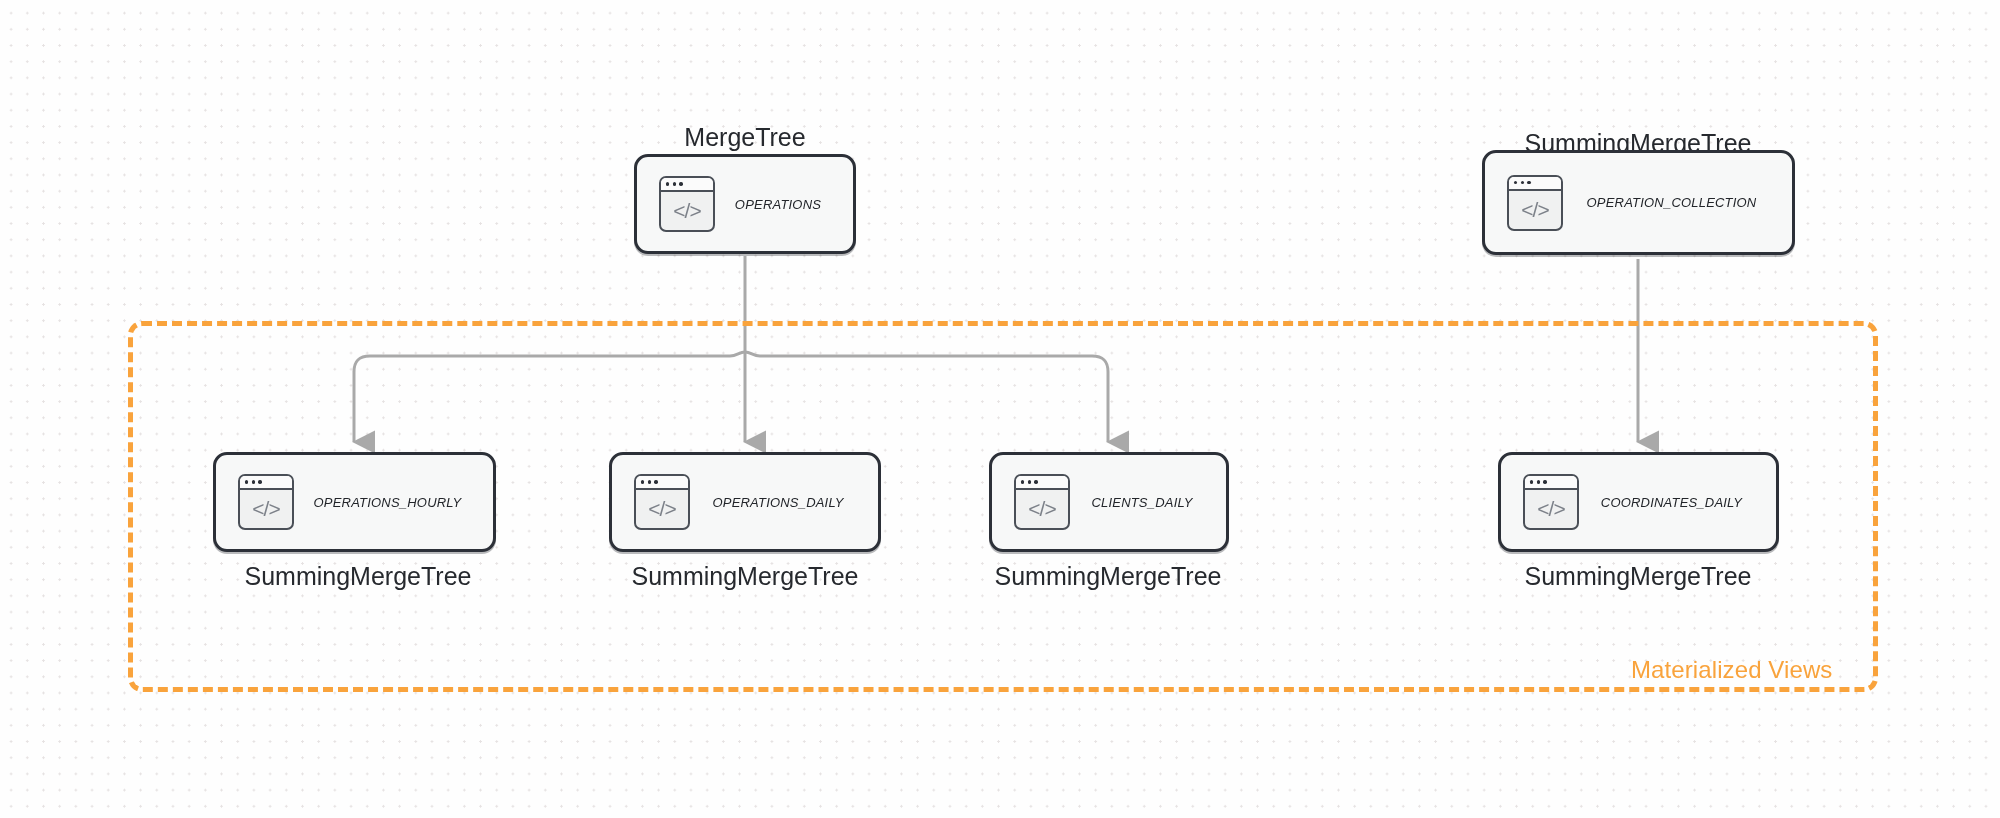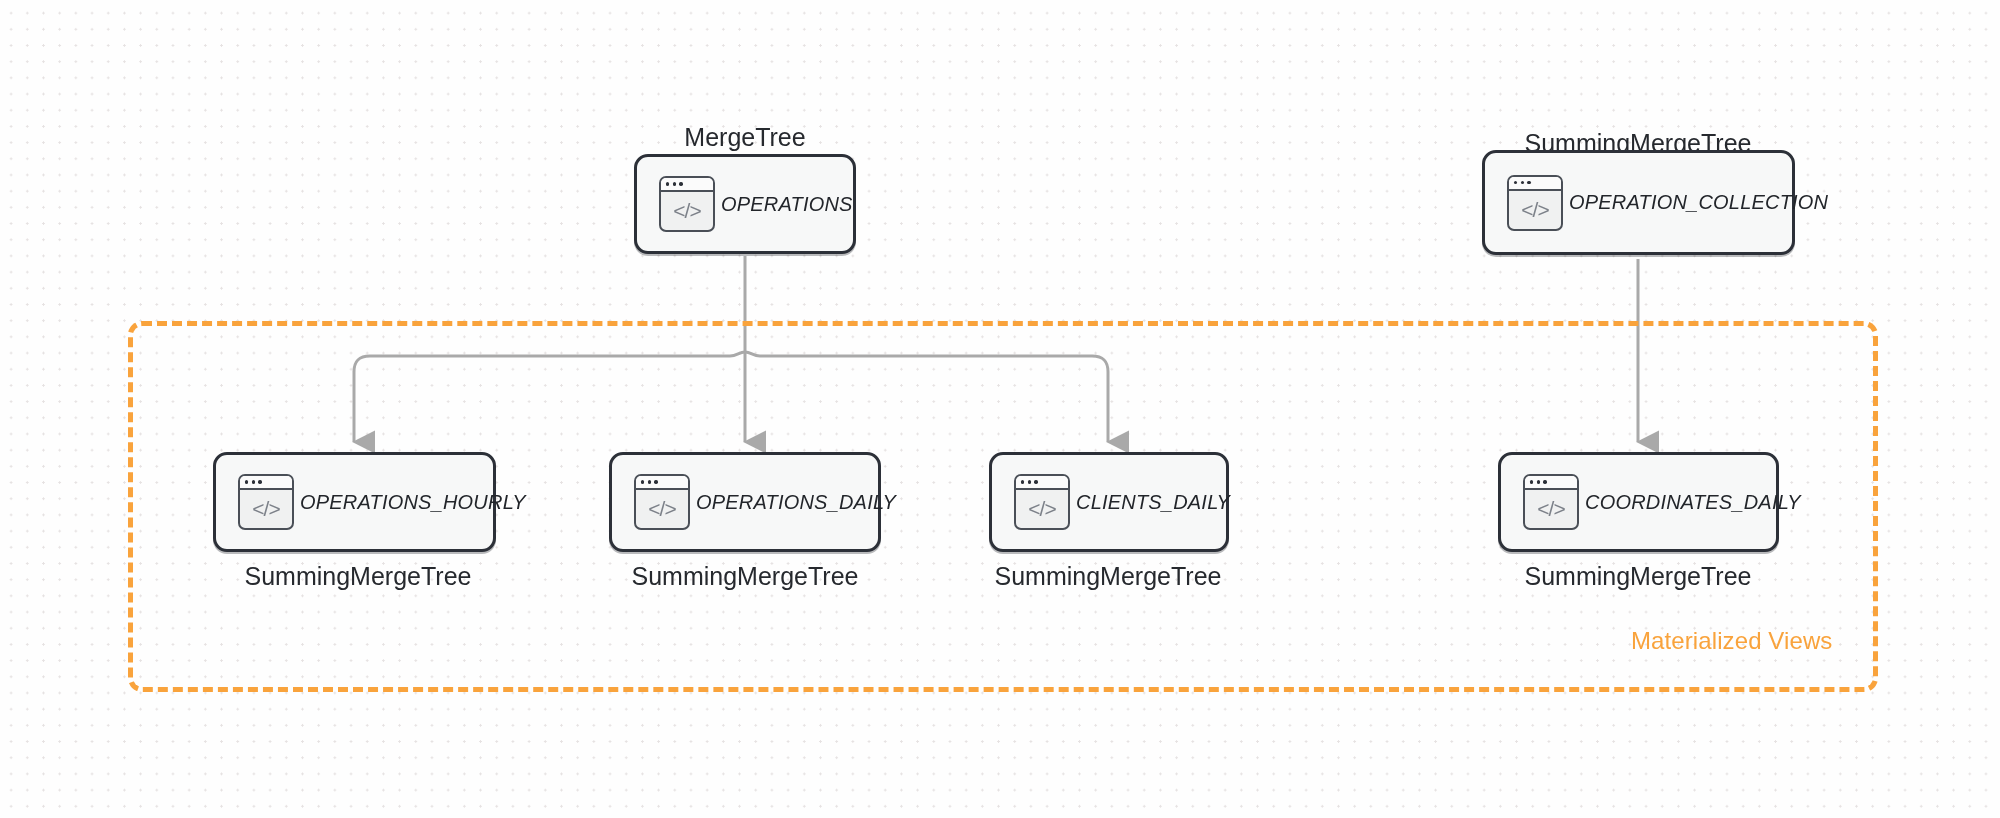--- a/index.html
+++ b/index.html
@@ -42,20 +42,21 @@
     box-sizing: border-box;
     background: transparent;
   }
   .mv-group-label {
     position: absolute;
     color: #f9a33c;
     font-size: 24px;
     font-weight: 400;
     letter-spacing: 0.1px;
     white-space: nowrap;
+    margin-top: 29px;
   }
 
   
   .node {
     position: absolute;
     box-sizing: border-box;
     background: #f7f8f8;
     border: 3.5px solid #2c3038;
     border-radius: 14px;
     display: flex;
@@ -109,21 +110,21 @@
     font-family: "Liberation Sans", sans-serif;
     letter-spacing: -1px;
     line-height: 1;
     padding-bottom: 1px;
   }
 
   .node-title {
     flex: 1 1 auto;
     text-align: center;
     font-style: italic;
-    font-size: 20px;
+    font-size: 13px;
     color: #22252a;
     letter-spacing: 0.2px;
     padding: 0 18px 0 6px;
     white-space: nowrap;
   }
 
   
   .engine-label {
     position: absolute;
     font-size: 25px;

